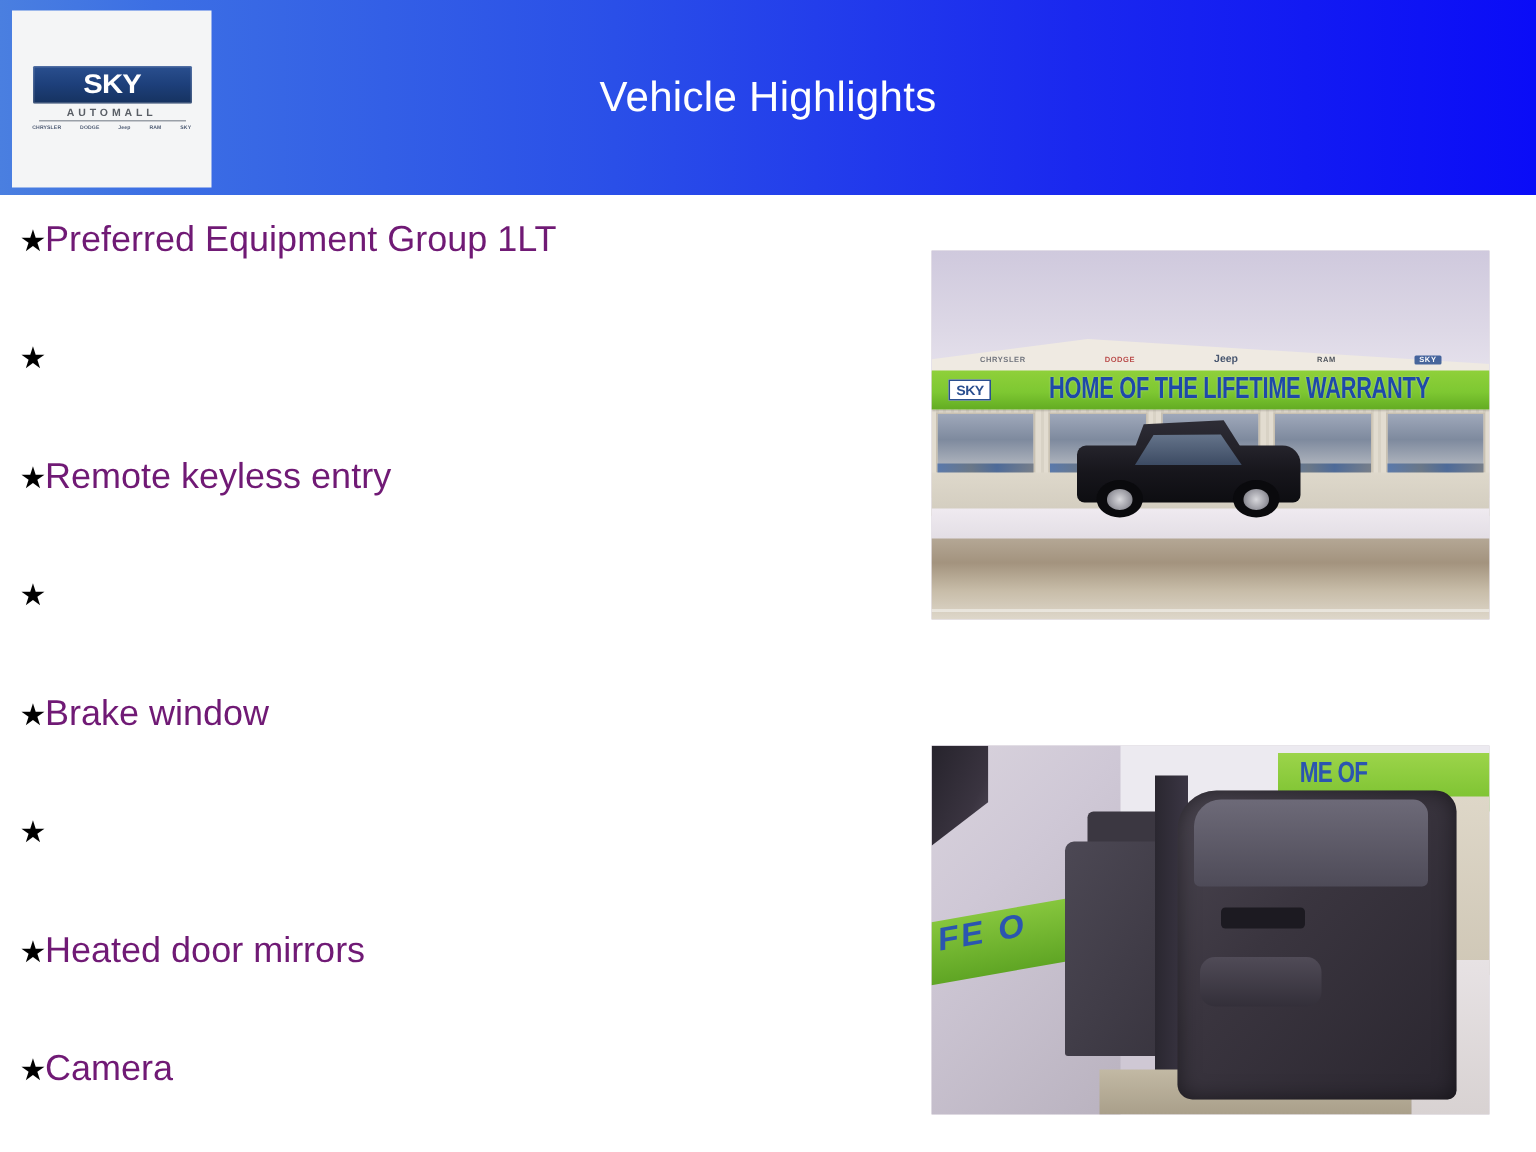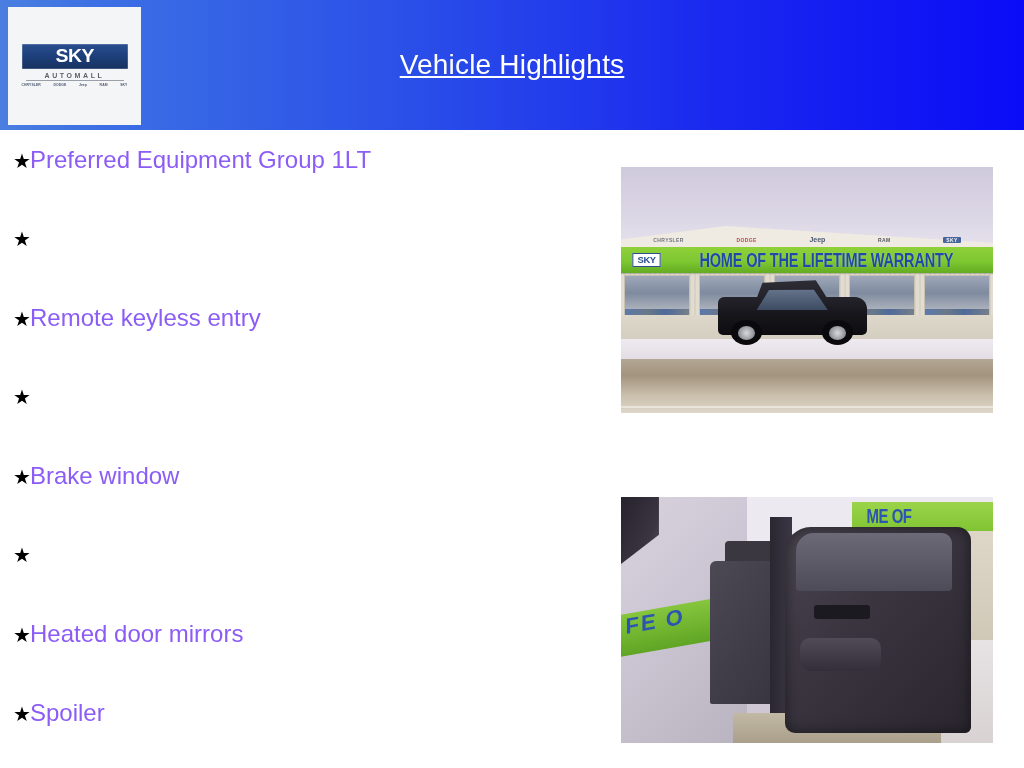--- a/index.html
+++ b/index.html
@@ -23,21 +23,20 @@
   }
   .header-title {
     position: absolute; left: 0; top: 48px;
     width: 1024px;
     text-align: center;
     color: #ffffff;
     font-size: 28px;
     font-weight: 400;
     letter-spacing: 0.2px;
     line-height: 34px;
-    text-decoration: underline;
   }
 
   
   .logo-box {
     position: absolute; left: 8px; top: 7px;
     width: 133px; height: 118px;
     background: #f4f5f6;
     display: flex;
     flex-direction: column;
     align-items: center;
@@ -101,21 +100,21 @@
   }
   .hl-star {
     width: 30px;
     padding-left: 13px;
     color: #000000;
     font-size: 20px;
     line-height: 28px;
     flex: 0 0 auto;
   }
   .hl-label {
-    color: #8b5cf6;
+    color: #701a75;
     font-size: 24px;
     line-height: 28px;
     white-space: nowrap;
   }
 
   
   .photo {
     position: absolute;
     width: 372px; height: 246px;
     overflow: hidden;
@@ -380,21 +379,21 @@
     </div>
     <div class="hl-item">
       <span class="hl-star">★</span>
     </div>
     <div class="hl-item">
       <span class="hl-star">★</span>
       <span class="hl-label">Heated door mirrors</span>
     </div>
     <div class="hl-item">
       <span class="hl-star">★</span>
-      <span class="hl-label">Spoiler</span>
+      <span class="hl-label">Camera</span>
     </div>
   </div>
 
   <div class="photo" id="photo-exterior">
     <div class="sky"></div>
     <div class="roofline"></div>
     <div class="bldg-face"></div>
     <div class="brand-row">
       <span class="brand-logo brand-chrysler">CHRYSLER</span>
       <span class="brand-logo brand-dodge">DODGE</span>

